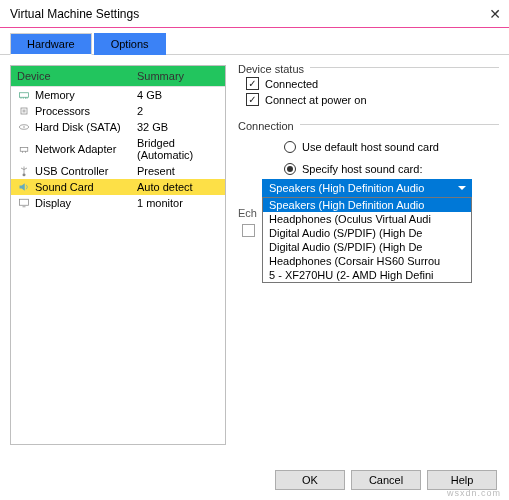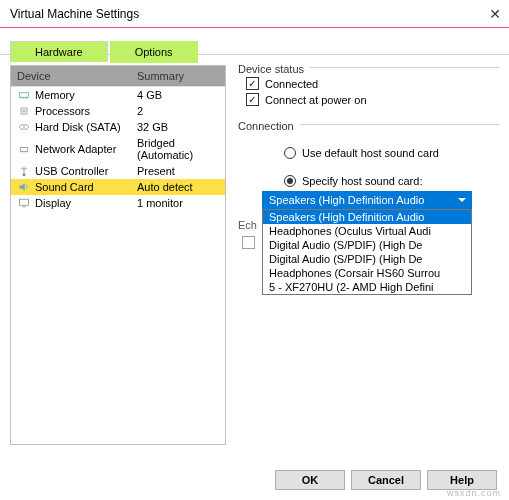--- a/index.html
+++ b/index.html
@@ -1,55 +1,55 @@
 <!DOCTYPE html>
 <html><head>
 <meta charset="utf-8">
 <style>
 * { box-sizing: border-box; font-family: "Segoe UI", Tahoma, sans-serif; font-size: 11px; }
 body { margin: 0; background: #fff; width: 509px; height: 500px; overflow: hidden; position: relative; }
 .titlebar { display: flex; align-items: center; justify-content: space-between; height: 28px; padding: 0 8px 0 10px; border-bottom: 1px solid #ec4899; }
 .titlebar .title { font-size: 12px; }
 .titlebar .close { width: 40px; text-align: right; font-size: 14px; color: #333; }
 .tabs { display: flex; padding: 4px 10px 0 10px; border-bottom: 1px solid #d0d0d0; gap: 2px; }
-.tab { padding: 4px 24px; border: 1px solid transparent; border-bottom: none; position: relative; top: 9px; background: #bef264; }
+.tab { padding: 4px 16px; border: 1px solid transparent; border-bottom: none; position: relative; top: 1px; background: #3b82f6; }
 .tab.active { border-color: #d0d0d0; border-bottom: 1px solid #fff; }
 .body { display: flex; padding: 10px; gap: 12px; height: 400px; }
 .left { width: 216px; display: flex; flex-direction: column; }
 .devicelist { flex: 1; border: 1px solid #bfbfbf; background: #fff; }
-.dl-head { display: flex; border-bottom: 1px solid #e0e0e0; background: #a3a3a3; }
+.dl-head { display: flex; border-bottom: 1px solid #e0e0e0; background: #22c55e; }
 .dl-head div { padding: 4px 6px; font-weight: 400; color: #333; }
 .dl-row { display: flex; padding: 2px 6px; align-items: center; }
 .dl-row.selected { background: #fde047; }
 .col-dev { width: 120px; display: flex; align-items: center; gap: 4px; }
 .col-sum { flex: 1; }
 .dev-icon { width: 14px; height: 12px; display: inline-flex; align-items: center; justify-content: center; }
 .dev-icon svg { width: 12px; height: 12px; }
 .left-buttons { display: flex; justify-content: flex-end; gap: 6px; margin-top: 6px; }
 .btn { border: 1px solid #adadad; background: #e1e1e1; padding: 3px 14px; min-width: 68px; text-align: center; }
 .right { flex: 1; padding-top: 2px; }
 .group-label { color: #333; margin-bottom: 4px; margin-top: 4px; }
 .group { border-top: 1px solid #d0d0d0; padding-top: 6px; margin-bottom: 10px; position: relative; }
 .group .group-label { position: absolute; top: -9px; left: 0; background: #fff; padding-right: 6px; }
 .chk { display: flex; align-items: center; gap: 6px; margin: 3px 0 3px 8px; }
 .chkbox { width: 13px; height: 13px; border: 1px solid #333; display: inline-flex; align-items: center; justify-content: center; font-size: 10px; color: #222; line-height: 1; }
-.radio { display: flex; align-items: center; gap: 6px; margin: 16px 0 3px 8px; padding-left: 38px; }
+.radio { display: flex; align-items: center; gap: 6px; margin: 10px 0 3px 8px; padding-left: 38px; }
 .radioc { width: 12px; height: 12px; border: 1px solid #333; border-radius: 50%; display: inline-flex; align-items: center; justify-content: center; }
 .radioc.sel::after { content: ""; width: 6px; height: 6px; background: #333; border-radius: 50%; }
 .dropdown { margin-left: 24px; margin-top: 4px; width: 210px; position: relative; }
 .dd-sel { border: 1px solid #0078d7; background: #0078d7; color: #fff; padding: 2px 18px 2px 6px; position: relative; }
 .dd-sel::after { content: ""; position: absolute; right: 5px; top: 6px; border: 4px solid transparent; border-top-color: #fff; }
 .dd-list { position: absolute; top: 18px; left: 0; right: 0; border: 1px solid #767676; background: #fff; z-index: 10; }
 .dd-list div { padding: 1px 6px; white-space: nowrap; overflow: hidden; }
 .dd-list div.hl { background: #0078d7; color: #fff; }
 .echo-area { }
 .echo-box { width: 13px; height: 13px; border: 1px solid #a0a0a0; display: inline-block; margin-right: 6px; vertical-align: middle; }
 .echo-label { color: #555; }
 .footer { position: absolute; bottom: 10px; right: 12px; display: flex; gap: 6px; }
-.footer .btn { min-width: 70px; font-weight: bold; }
+.footer .btn { min-width: 70px; }
 .watermark { position: absolute; bottom: 2px; right: 8px; font-size: 9px; color: #bbb; letter-spacing: 1px; pointer-events: none; }
 </style>
 </head>
 <body>
 
 <div class="titlebar">
   <span class="title">Virtual Machine Settings</span>
   <span class="close">✕</span>
 </div>
 

